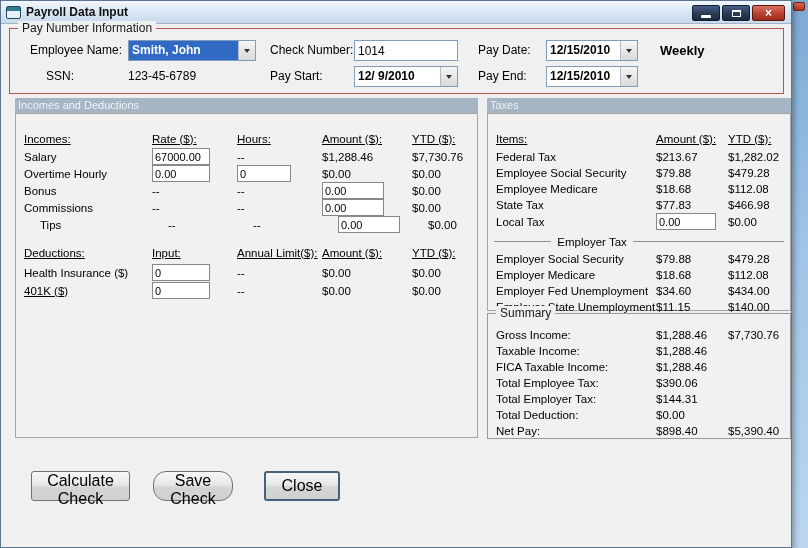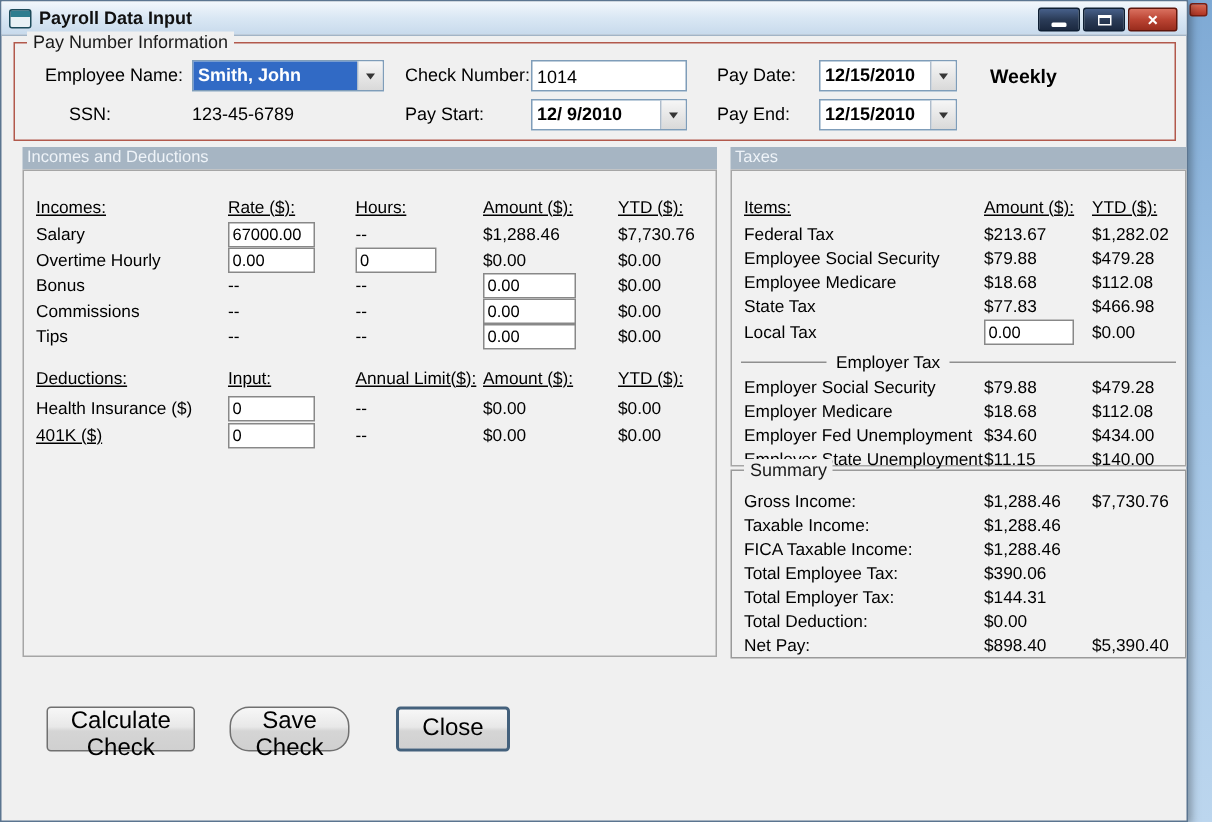--- a/index.html
+++ b/index.html
@@ -178,21 +178,21 @@
     </div>
 
     <div class="row grid5" style="top:85px;">
       <span>Commissions</span>
       <span>--</span>
       <span>--</span>
       <span><input class="cell-input w62" value="0.00" style=""></span>
       <span>$0.00</span>
     </div>
 
-    <div class="row grid5" style="top:102px;">
+    <div class="row grid5" style="top:102px;margin-left:16px;">
       <span>Tips</span>
       <span>--</span>
       <span>--</span>
       <span><input class="cell-input w62" value="0.00" style=""></span>
       <span>$0.00</span>
     </div>
 
     <div class="row grid5" style="top:130px;">
       <span class="u">Deductions:</span>
       <span class="u">Input:</span>

